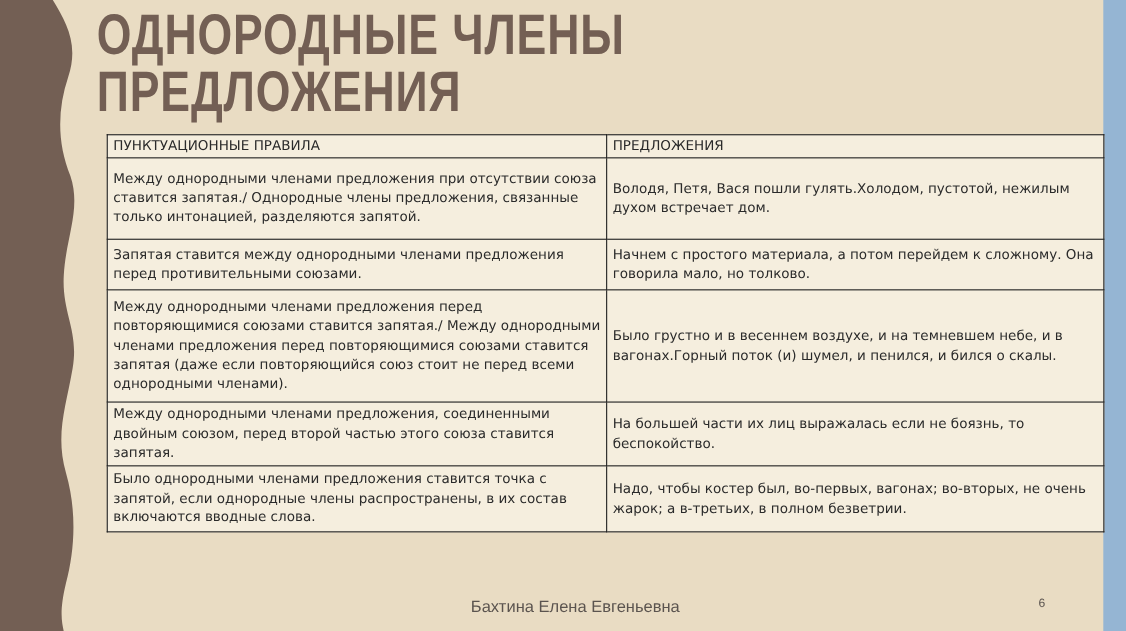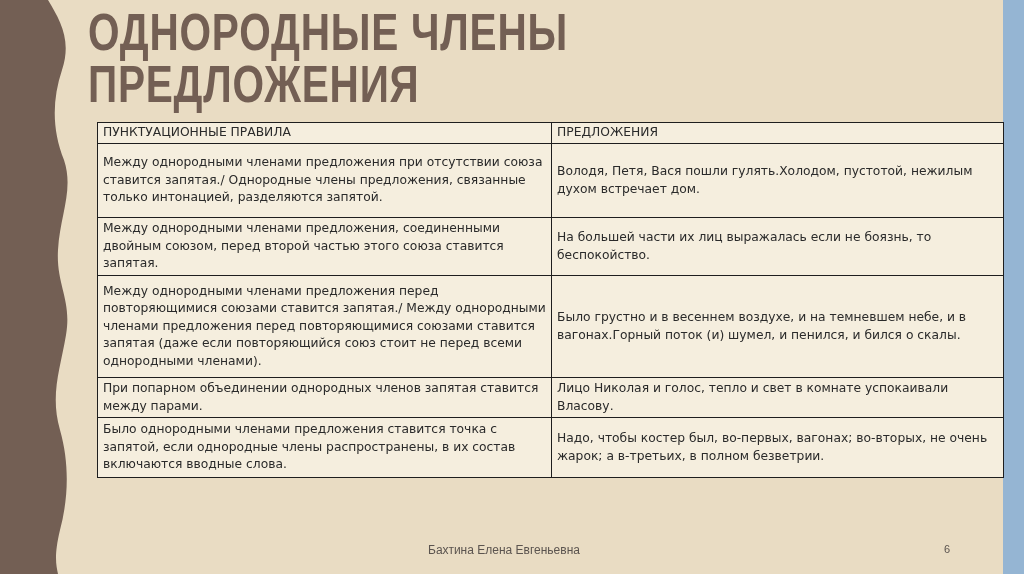--- a/index.html
+++ b/index.html
@@ -72,21 +72,21 @@
     }
     td.ex {
     }
     col.c1 { width: 454px; }
     col.c2 { width: 452px; }
     .footer-name {
       position: absolute;
       left: 428px;
       top: 543px;
       font-family: "Liberation Sans", sans-serif;
-      font-size: 12px;
+      font-size: 15px;
       color: #5b544f;
     }
     .footer-page {
       position: absolute;
       left: 944px;
       top: 543px;
       font-family: "Liberation Sans", sans-serif;
       font-size: 11px;
       color: #5b544f;
     }
@@ -115,31 +115,31 @@
       <tr>
         <th>ПУНКТУАЦИОННЫЕ ПРАВИЛА</th>
         <th>ПРЕДЛОЖЕНИЯ</th>
       </tr>
     </thead>
     <tbody>
       <tr style="height:74px">
         <td>Между однородными членами предложения при отсутствии союза ставится запятая./ Однородные члены предложения, связанные только интонацией, разделяются запятой.</td>
         <td class="ex">Володя, Петя, Вася пошли гулять.Холодом, пустотой, нежилым духом встречает дом.</td>
       </tr>
-      <tr style="height:58px">
-        <td>Между однородными членами предложения, соединенными двойным союзом, перед второй частью этого союза ставится запятая.</td>
-        <td class="ex">На большей части их лиц выражалась если не боязнь, то беспокойство.</td>
+      <tr style="height:46px">
+        <td>Запятая ставится между однородными членами предложения перед противительными союзами.</td>
+        <td class="ex">Начнем с простого материала, а потом перейдем к сложному. Она говорила мало, но толково.</td>
       </tr>
       <tr style="height:102px">
         <td>Между однородными членами предложения перед повторяющимися союзами ставится запятая./ Между однородными членами предложения перед повторяющимися союзами ставится запятая (даже если повторяющийся союз стоит не перед всеми однородными членами).</td>
         <td class="ex">Было грустно и в весеннем воздухе, и на темневшем небе, и в вагонах.Горный поток (и) шумел, и пенился, и бился о скалы.</td>
       </tr>
-      <tr style="height:40px">
-        <td>При попарном объединении однородных членов запятая ставится между парами.</td>
-        <td class="ex">Лицо Николая и голос, тепло и свет в комнате успокаивали Власову.</td>
+      <tr style="height:58px">
+        <td>Между однородными членами предложения, соединенными двойным союзом, перед второй частью этого союза ставится запятая.</td>
+        <td class="ex">На большей части их лиц выражалась если не боязнь, то беспокойство.</td>
       </tr>
       <tr style="height:60px">
         <td>Было однородными членами предложения ставится точка с запятой, если однородные члены распространены, в их состав включаются вводные слова.</td>
         <td class="ex">Надо, чтобы костер был, во-первых, вагонах; во-вторых, не очень жарок; а в-третьих, в полном безветрии.</td>
       </tr>
     </tbody>
   </table>
 </div>
 
 <div class="footer-name">Бахтина Елена Евгеньевна</div>

